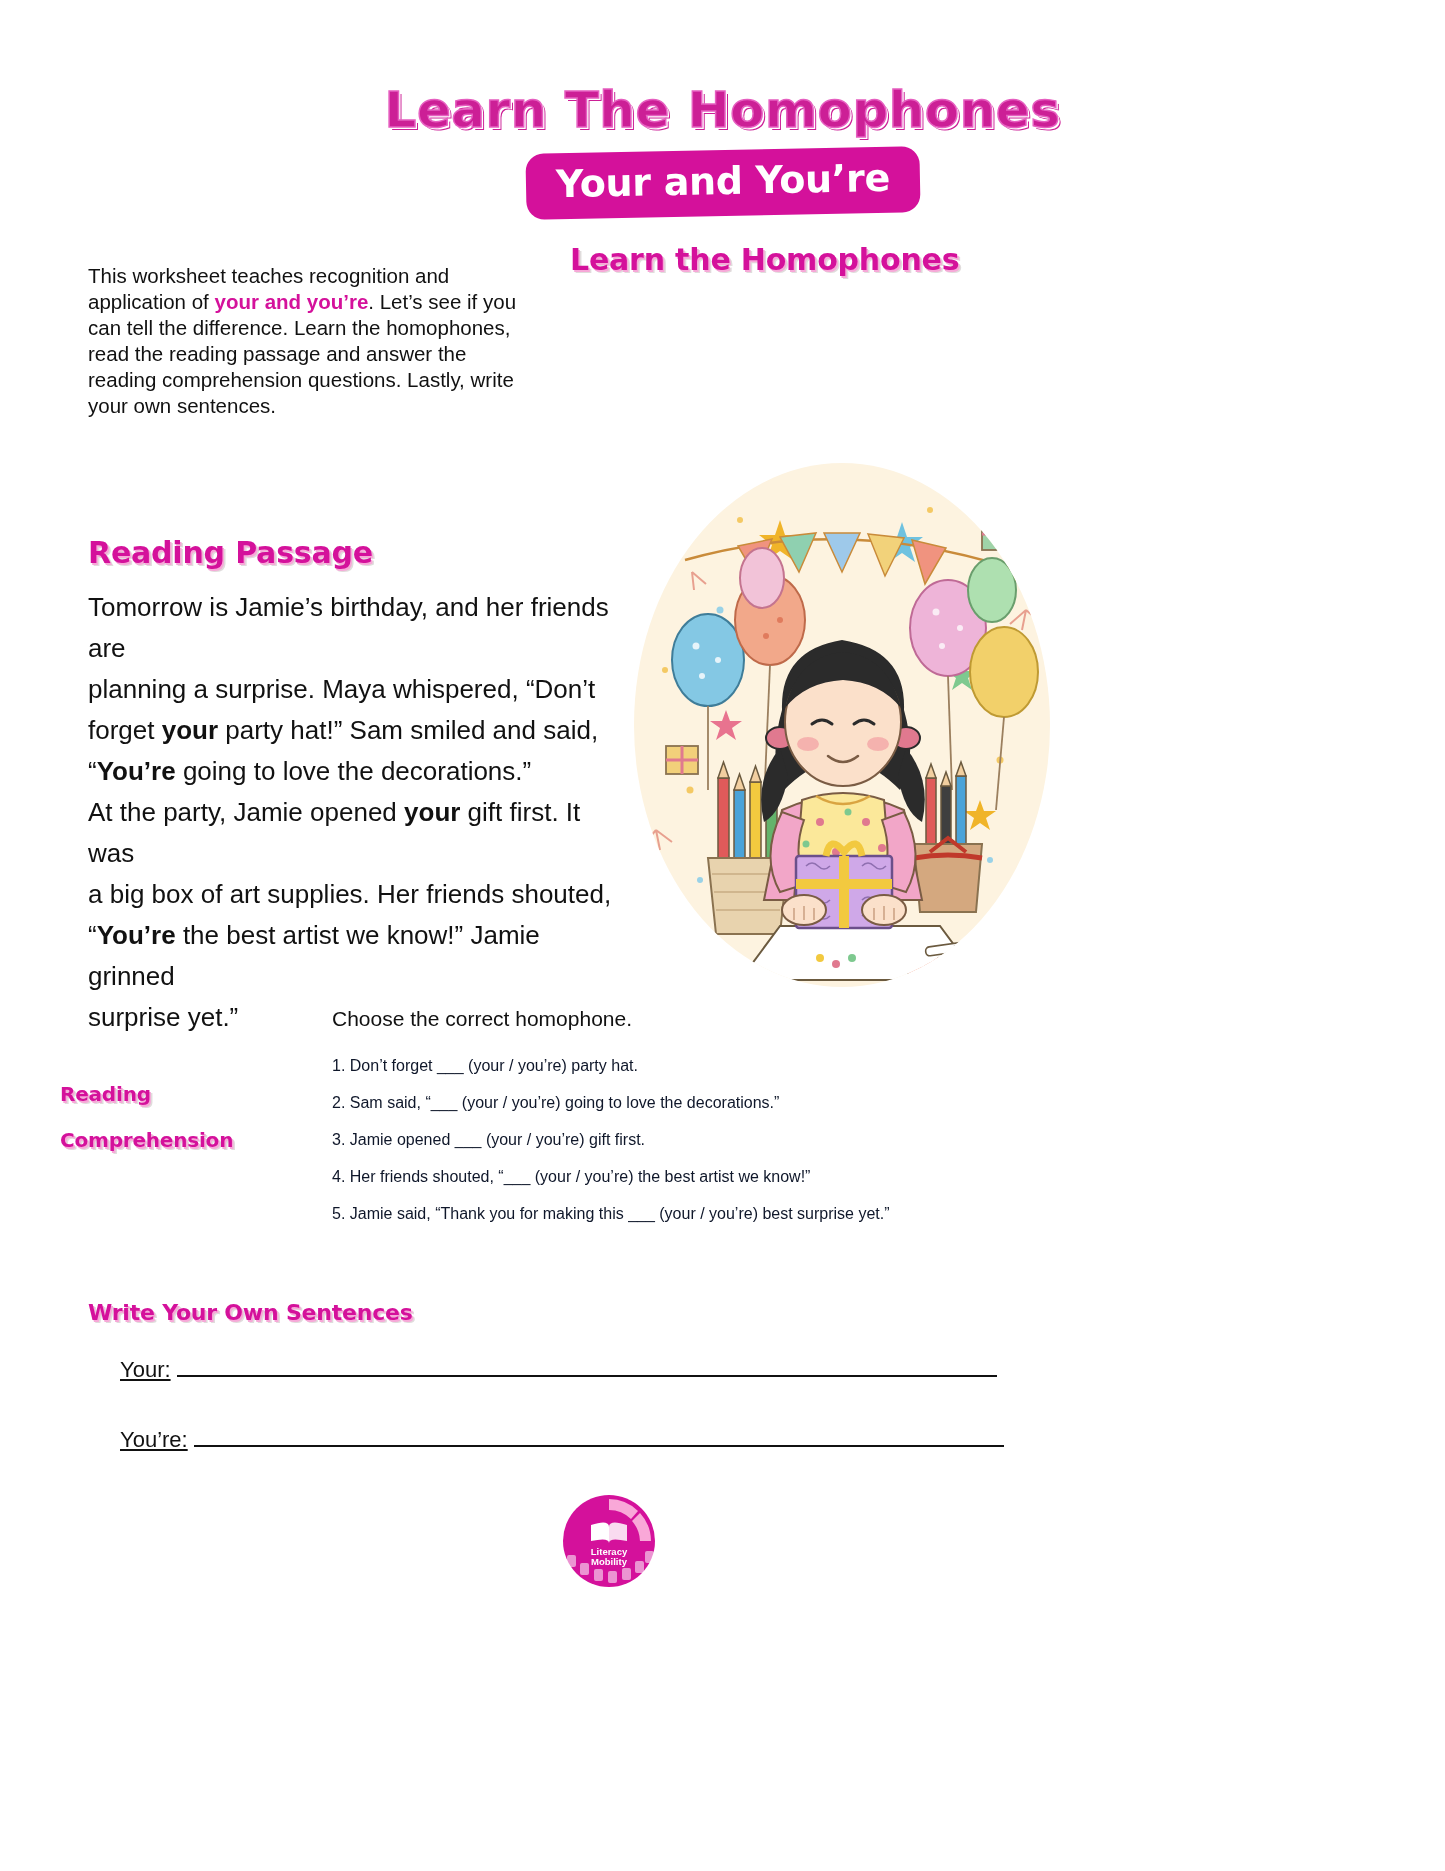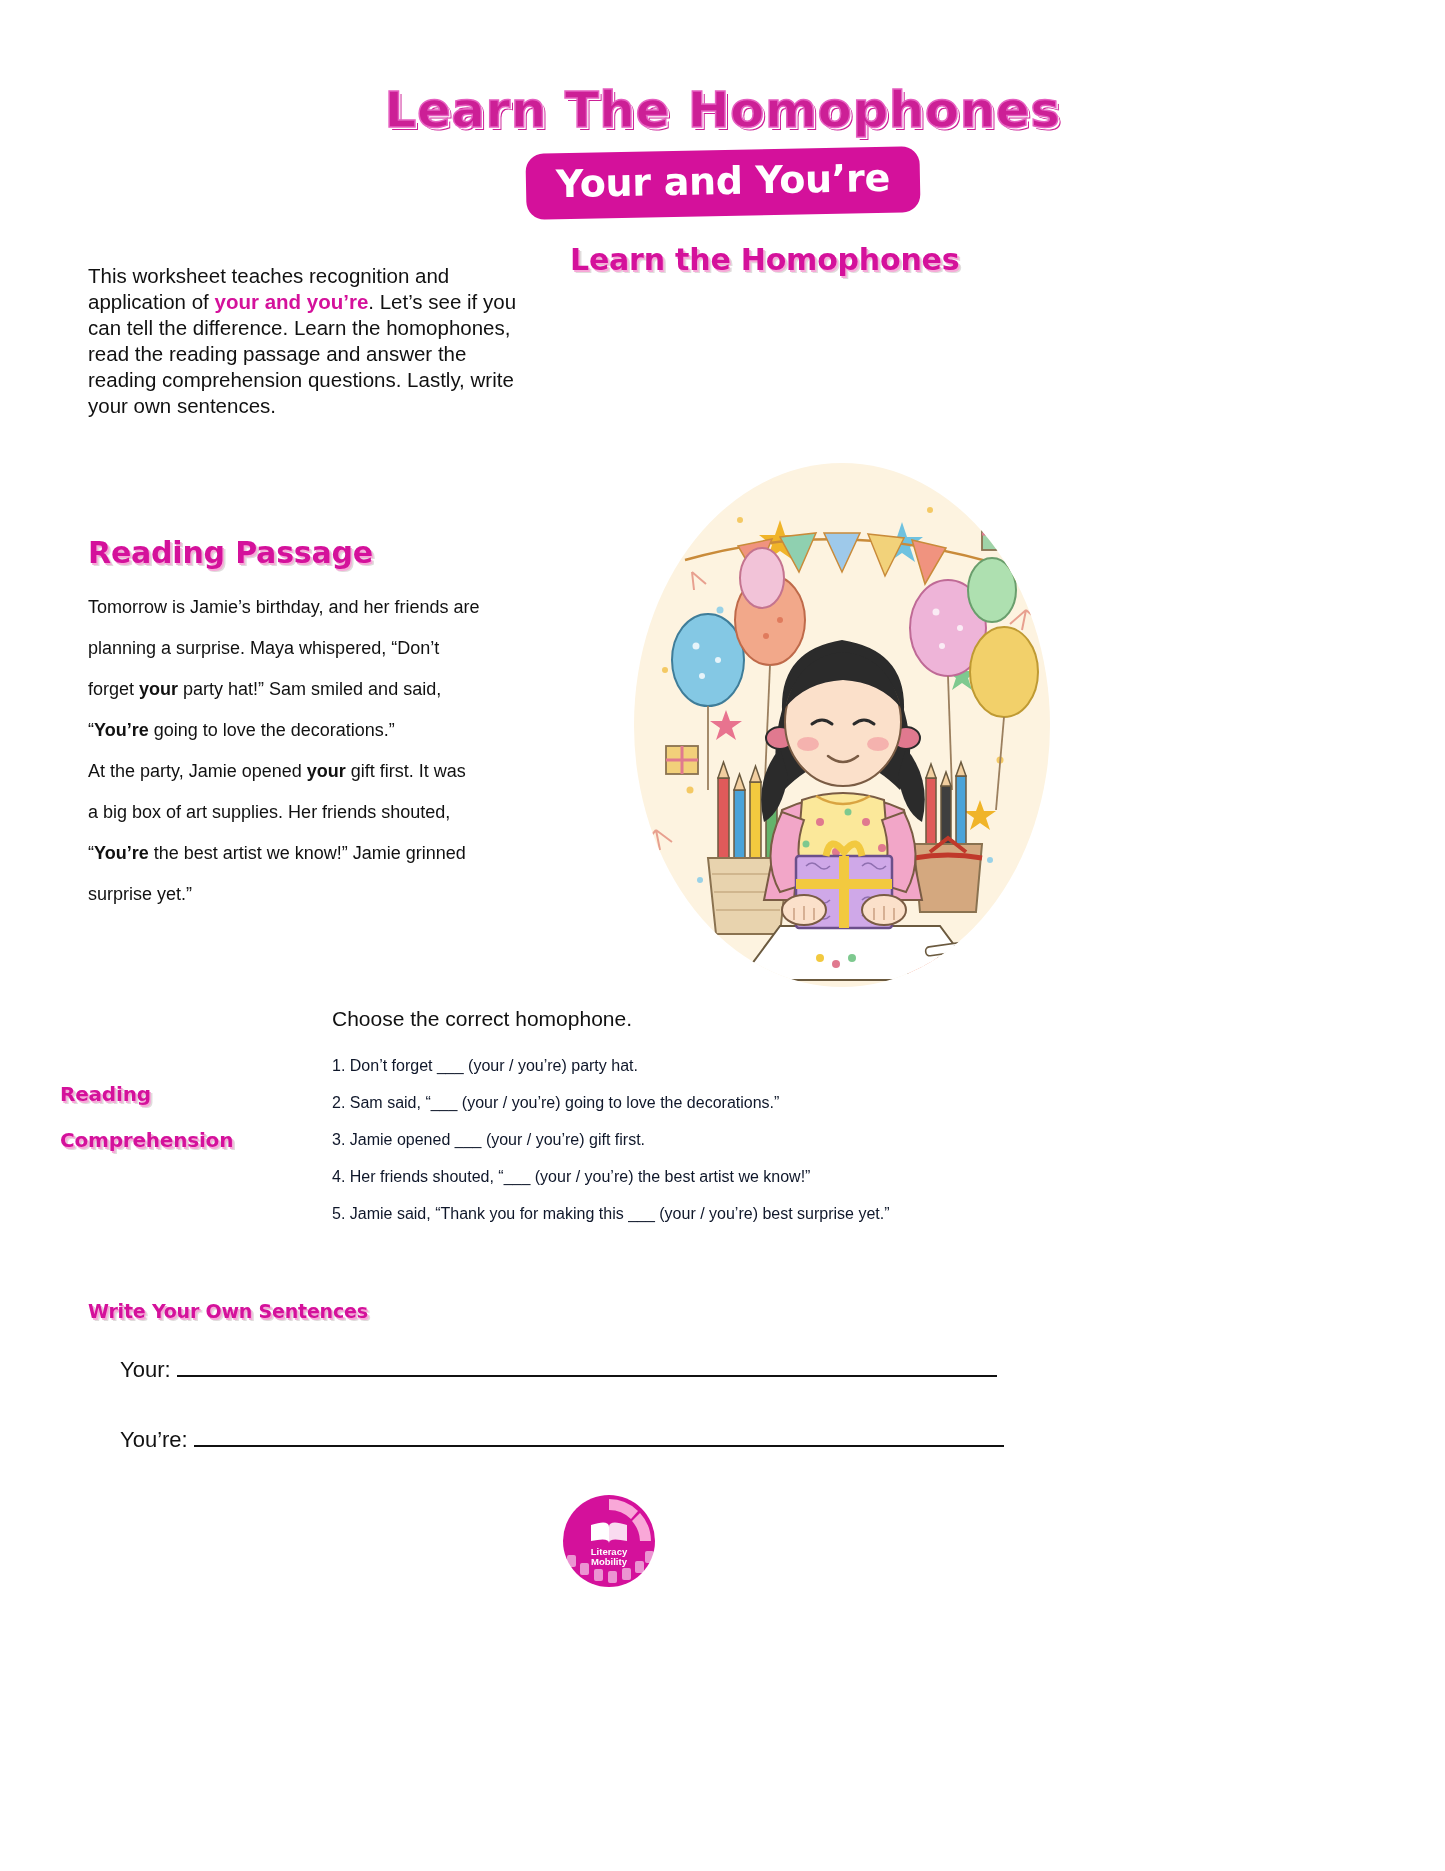--- a/index.html
+++ b/index.html
@@ -67,21 +67,21 @@
   .defs p{ margin:0 0 22px 0; }
   .defs .dot{ font-size:19px; line-height:14px; margin:0; }
 
   
   .rp-head{
     position:absolute; left:88px; top:500px;
     font-size:30px;
   }
   .passage{
     position:absolute; left:88px; top:552px; width:545px;
-    font-size:18px; line-height:41px; color:#111;
+    font-size:26px; line-height:41px; color:#111;
   }
 
   
   .illus{
     position:absolute; left:630px; top:425px;
     width:425px; height:530px;
   }
 
   
   .rc-head{
@@ -94,26 +94,26 @@
   }
   .qlist{
     position:absolute; left:332px; top:1012px; width:1070px;
     font-size:16px; line-height:37px; color:#0f172a;
   }
   .qlist div{ white-space:nowrap; }
 
   
   .wo-head{
     position:absolute; left:88px; top:1265px;
-    font-size:19px;
+    font-size:22px;
   }
   .wo-row{
     position:absolute; font-size:22px; color:#111;
   }
-  .wo-row span.lbl{ display:inline-block; }
+  .wo-row span.lbl{ display:inline-block;text-decoration:underline; }
   .wo-line{
     display:inline-block;
     border-bottom:2.5px solid #111;
     height:20px;
   }
   #wo1{ left:120px; top:1322px; }
   #wo2{ left:120px; top:1392px; }
 
   
   .logo{

